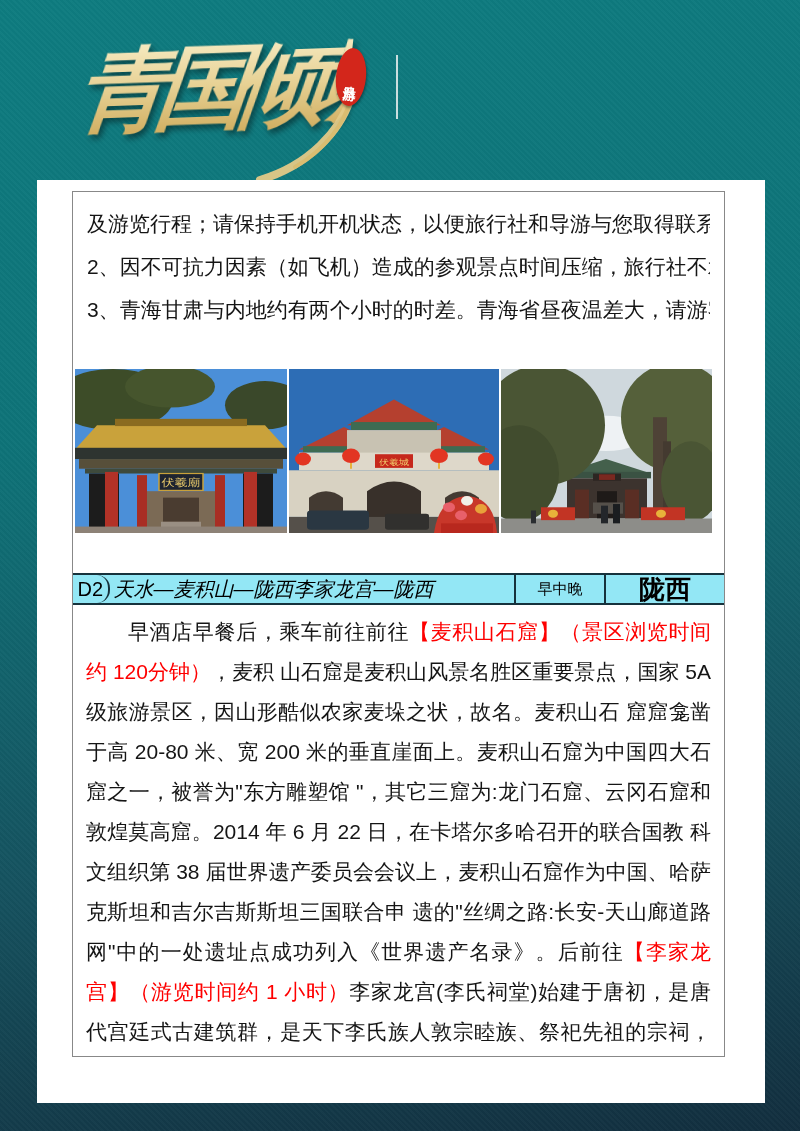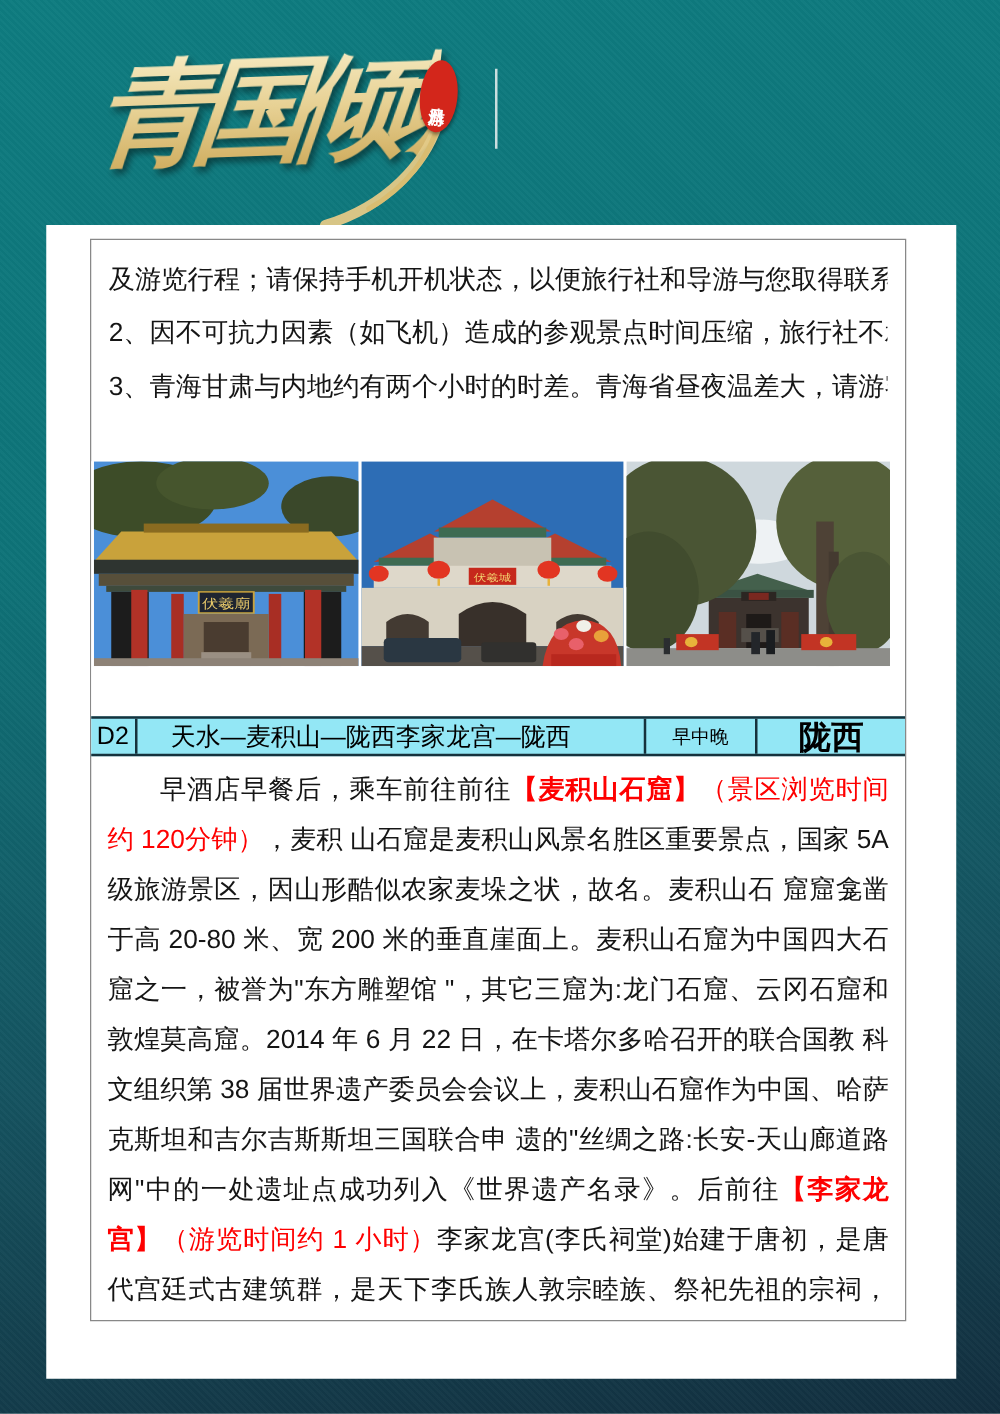--- a/index.html
+++ b/index.html
@@ -62,32 +62,32 @@
   
   .itin-row{
     display:flex;height:32px;box-sizing:border-box;
     background:var(--row-cyan);
     border-top:2px solid var(--row-border);border-bottom:2px solid var(--row-border);
   }
   .itin-cell{
     box-sizing:border-box;display:flex;align-items:center;
     font-size:20px;color:#000;border-right:2px solid var(--row-border);
   }
-  .cell-day{width:38px;justify-content:center;}
-  .cell-route{width:423px;padding-left:27px;}
+  .cell-day{width:38px;justify-content:center;border-radius:13px;}
+  .cell-route{width:423px;padding-left:4px;font-style:italic;}
   .cell-meals{width:93px;justify-content:center;font-size:15px;}
   .cell-stay{width:123px;justify-content:center;font-weight:bold;border-right:none;font-size:26px;}
   
   .desc-wrap{height:449px;overflow:hidden;padding:7px 13px 0 13px;box-sizing:border-box;}
   .desc{
     margin:0;font-size:21px;line-height:40px;color:var(--text-black);
     text-align:justify;text-indent:2em;
   }
   .red{color:var(--accent-red);}
-  .bold{font-weight:bold;}
+  .bold{font-weight:normal;}
 </style>
 </head>
 <body>
 
 <div class="header">
   <div class="logo">青国倾城</div>
   <svg class="logo-swoosh" viewBox="0 0 180 90">
     <path d="M150,5 C140,35 110,70 60,85" fill="none" stroke="#e3c987" stroke-width="8" stroke-linecap="round" opacity="0.95"></path>
     <path d="M150,5 C145,28 125,55 95,72" fill="none" stroke="#d9ba6b" stroke-width="4" stroke-linecap="round" opacity="0.8"></path>
   </svg>

